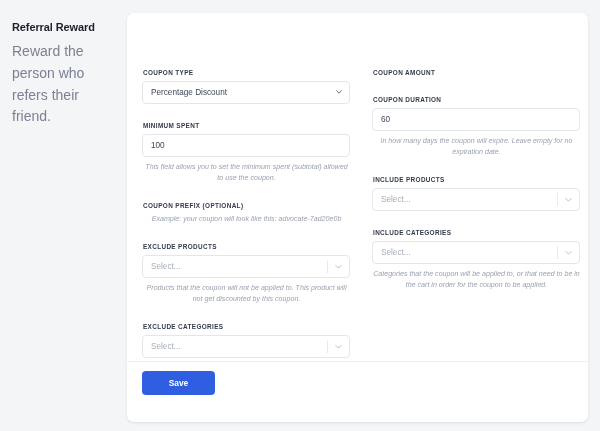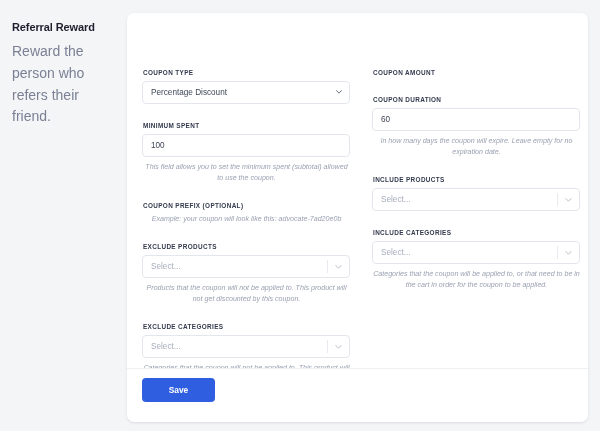--- a/index.html
+++ b/index.html
@@ -211,21 +211,21 @@
     color: #5b7fe8;
     text-decoration: underline;
     cursor: pointer;
   }
 
   
   .footer {
     position: absolute;
     left: 0;
     right: 0;
-    bottom: 9px;
+    bottom: 16px;
     height: 44px;
     border-top: 1px solid #eef0f3;
     background: #fff;
   }
   .btn-save {
     position: absolute;
     left: 15px;
     top: 9px;
     width: 73px;
     height: 24px;

